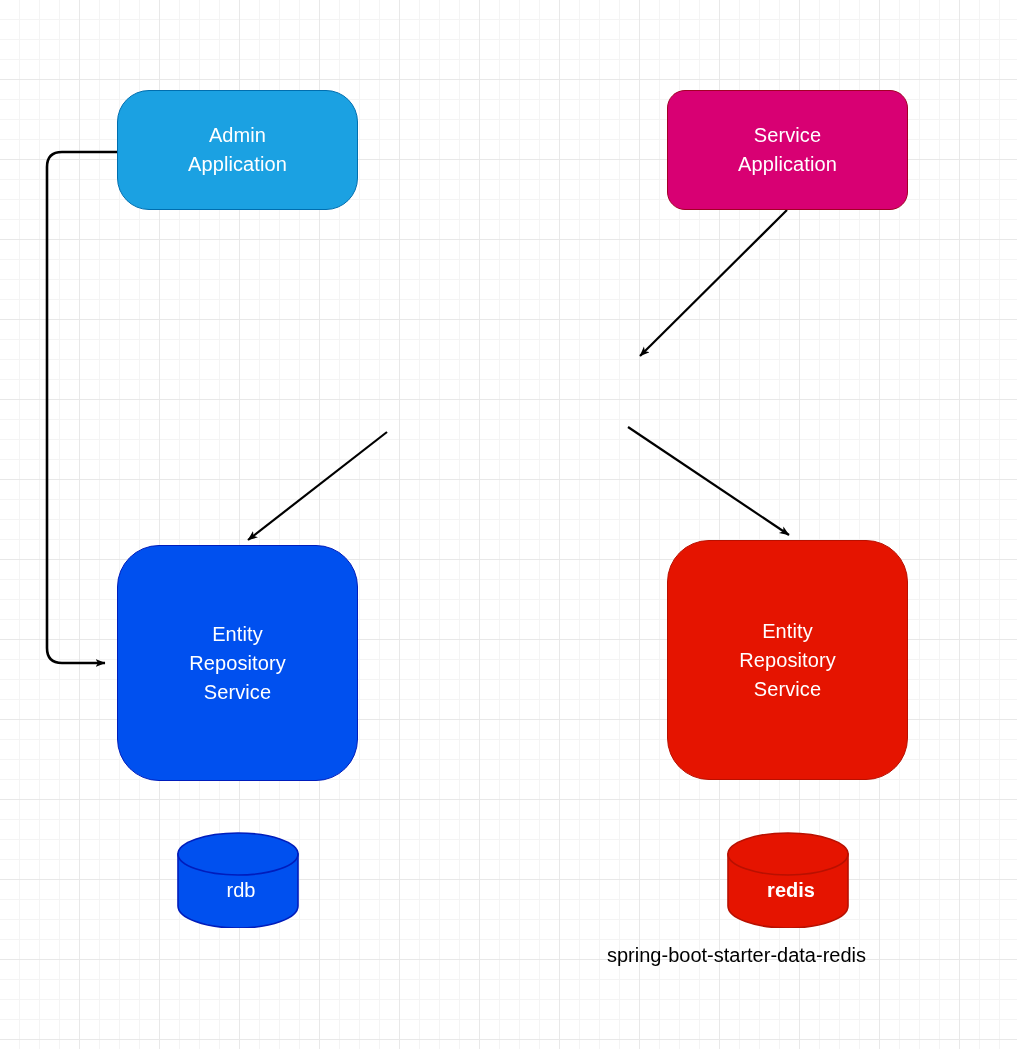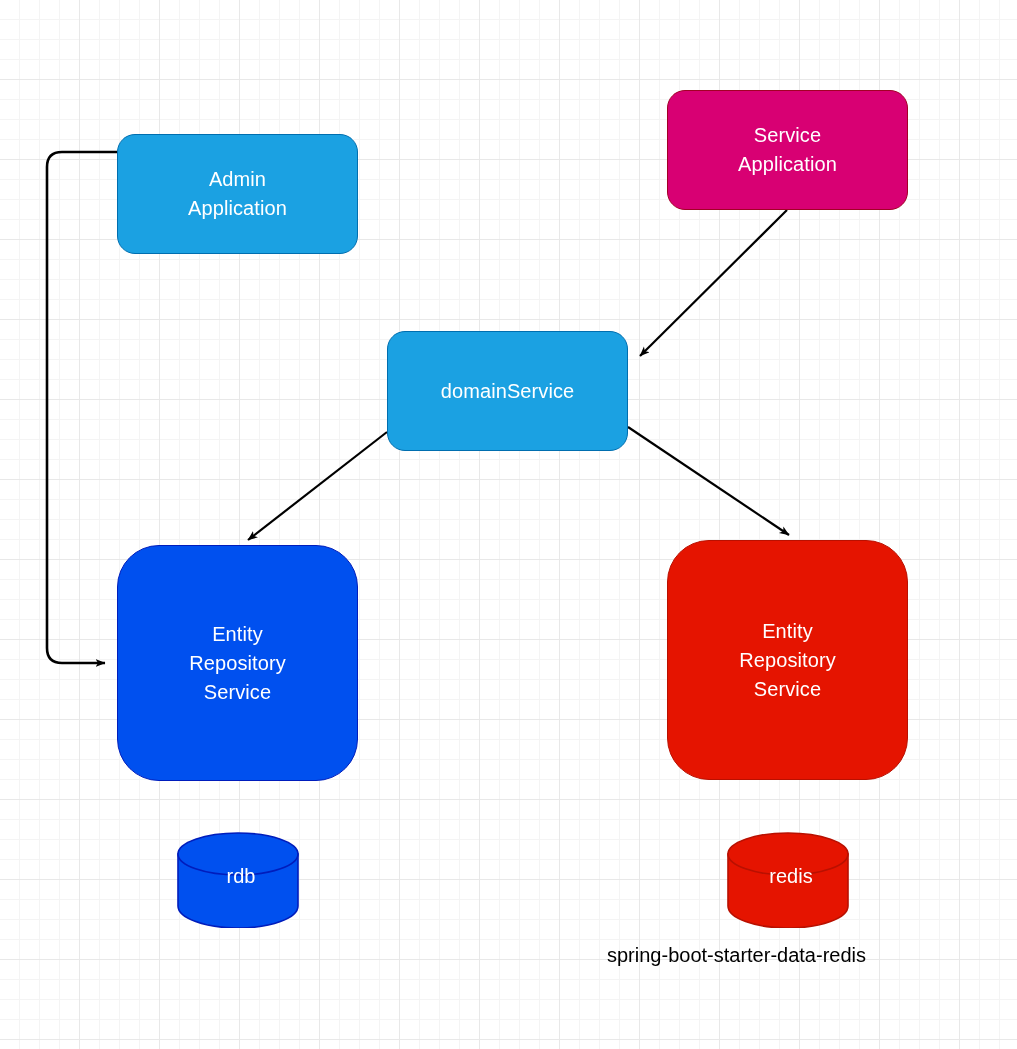--- a/index.html
+++ b/index.html
@@ -41,22 +41,21 @@
     font-size: 20px;
     line-height: 29px;
     white-space: pre-line;
     letter-spacing: 0.1px;
   }
   .node-admin-app {
     left: 117px;  top: 90px;
     width: 241px; height: 120px;
     background: #1BA1E2;
     border: 1px solid #006EAF;
-    border-radius: 18px;
-    margin-top: 44px;
+    border-radius: 32px;
   }
   .node-service-app {
     left: 667px;  top: 90px;
     width: 241px; height: 120px;
     background: #D80073;
     border: 1px solid #A20025;
     border-radius: 18px;
   }
   .node-domain-service {
     left: 387px;  top: 331px;
@@ -78,26 +77,26 @@
     background: #E51400;
     border: 1px solid #B91000;
     border-radius: 42px;
   }
   .cylinder {
     position: absolute;
     width: 122px;
     height: 96px;
   }
   .cyl-jpa { left: 177px; top: 832px; }
-  .cyl-redis { left: 727px; top: 832px; }
+  .cyl-redis { left: 727px; top: 832px; font-weight: bold; }
   .cylinder svg { display: block; width: 122px; height: 96px; }
   .cyl-label {
     position: absolute;
     left: 0;
-    top: 32px;
+    top: 46px;
     width: 128px;
     text-align: center;
     color: #ffffff;
     font-size: 20px;
     line-height: 24px;
     pointer-events: none;
   }
   .caption {
     position: absolute;
     color: #000000;
@@ -136,21 +135,20 @@
       <path d="M628,427 L789,535" fill="none" stroke="#000000" stroke-width="2.2" marker-end="url(#arrowhead)"></path>
     </g>
   </svg>
 
   <div class="node node-admin-app">Admin
 Application</div>
 
   <div class="node node-service-app">Service
 Application</div>
 
-  <div class="node node-domain-service">domainService</div>
 
   <div class="node node-repo-jpa">Entity
 Repository
 Service</div>
 
   <div class="node node-repo-redis">Entity
 Repository
 Service</div>
 
   <div class="cylinder cyl-jpa">

